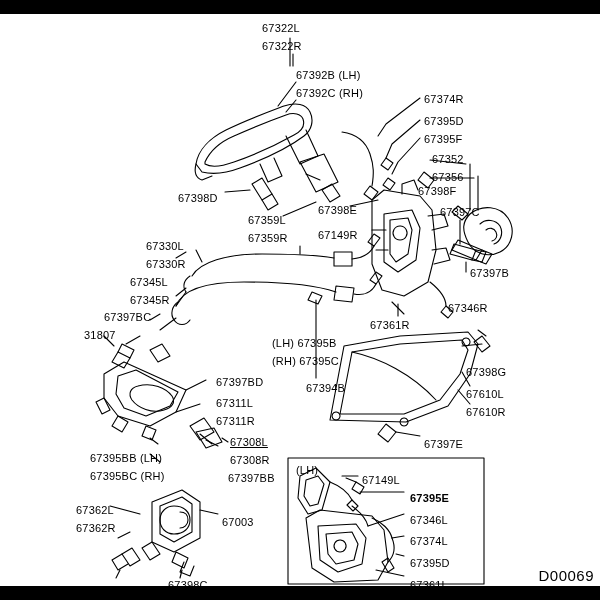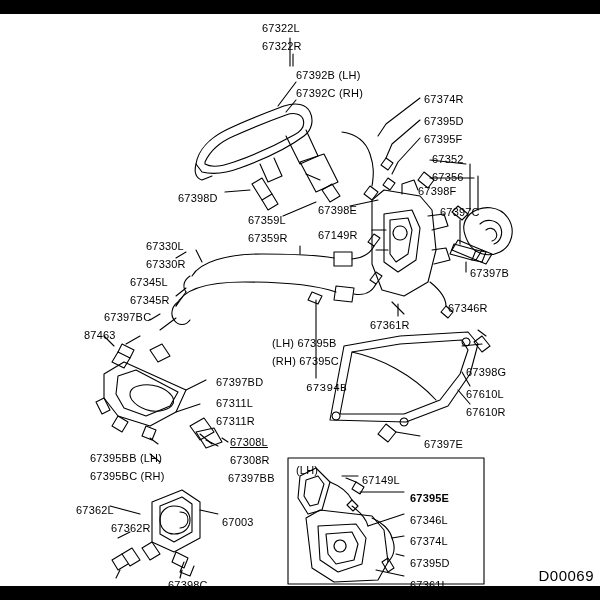--- a/index.html
+++ b/index.html
@@ -208,41 +208,41 @@
   <div class="lbl" style="left:248px;top:218px;">67359R</div>
   <div class="lbl" style="left:318px;top:215px;">67149R</div>
   <div class="lbl" style="left:146px;top:226px;">67330L</div>
   <div class="lbl" style="left:146px;top:244px;">67330R</div>
   <div class="lbl" style="left:470px;top:253px;">67397B</div>
   <div class="lbl" style="left:130px;top:262px;">67345L</div>
   <div class="lbl" style="left:130px;top:280px;">67345R</div>
   <div class="lbl" style="left:448px;top:288px;">67346R</div>
   <div class="lbl" style="left:104px;top:297px;">67397BC</div>
   <div class="lbl" style="left:370px;top:305px;">67361R</div>
-  <div class="lbl" style="left:84px;top:315px;">87463</div>
+  <div class="lbl" style="left:84px;top:315px;">31807</div>
   <div class="lbl" style="left:272px;top:323px;">(LH) 67395B</div>
   <div class="lbl" style="left:272px;top:341px;">(RH) 67395C</div>
   <div class="lbl" style="left:466px;top:352px;">67398G</div>
   <div class="lbl" style="left:216px;top:362px;">67397BD</div>
-  <div class="lbl" style="left:306px;top:368px;font-family:Liberation Mono, monospace;">67394B</div>
+  <div class="lbl" style="left:306px;top:368px;">67394B</div>
   <div class="lbl" style="left:466px;top:374px;">67610L</div>
   <div class="lbl" style="left:466px;top:392px;">67610R</div>
   <div class="lbl" style="left:216px;top:383px;">67311L</div>
   <div class="lbl" style="left:216px;top:401px;">67311R</div>
   <div class="lbl" style="left:230px;top:422px;text-decoration:underline;">67308L</div>
   <div class="lbl" style="left:230px;top:440px;">67308R</div>
   <div class="lbl" style="left:90px;top:438px;">67395BB (LH)</div>
   <div class="lbl" style="left:90px;top:456px;">67395BC (RH)</div>
   <div class="lbl" style="left:228px;top:458px;">67397BB</div>
   <div class="lbl" style="left:424px;top:424px;">67397E</div>
   <div class="lbl" style="left:296px;top:450px;">(LH)</div>
   <div class="lbl" style="left:362px;top:460px;">67149L</div>
   <div class="lbl" style="left:410px;top:478px;font-weight:bold;">67395E</div>
   <div class="lbl" style="left:76px;top:490px;">67362L</div>
-  <div class="lbl" style="left:76px;top:508px;margin-left:35px;">67362R</div>
+  <div class="lbl" style="left:76px;top:508px;">67362R</div>
   <div class="lbl" style="left:222px;top:502px;">67003</div>
   <div class="lbl" style="left:410px;top:500px;">67346L</div>
   <div class="lbl" style="left:410px;top:521px;">67374L</div>
   <div class="lbl" style="left:410px;top:543px;">67395D</div>
   <div class="lbl" style="left:410px;top:565px;">67361L</div>
   <div class="lbl" style="left:102px;top:565px;margin-top:26px;">67398B</div>
   <div class="lbl" style="left:168px;top:565px;">67398C</div>
 
   <div class="dc">D00069</div>
 </div>

